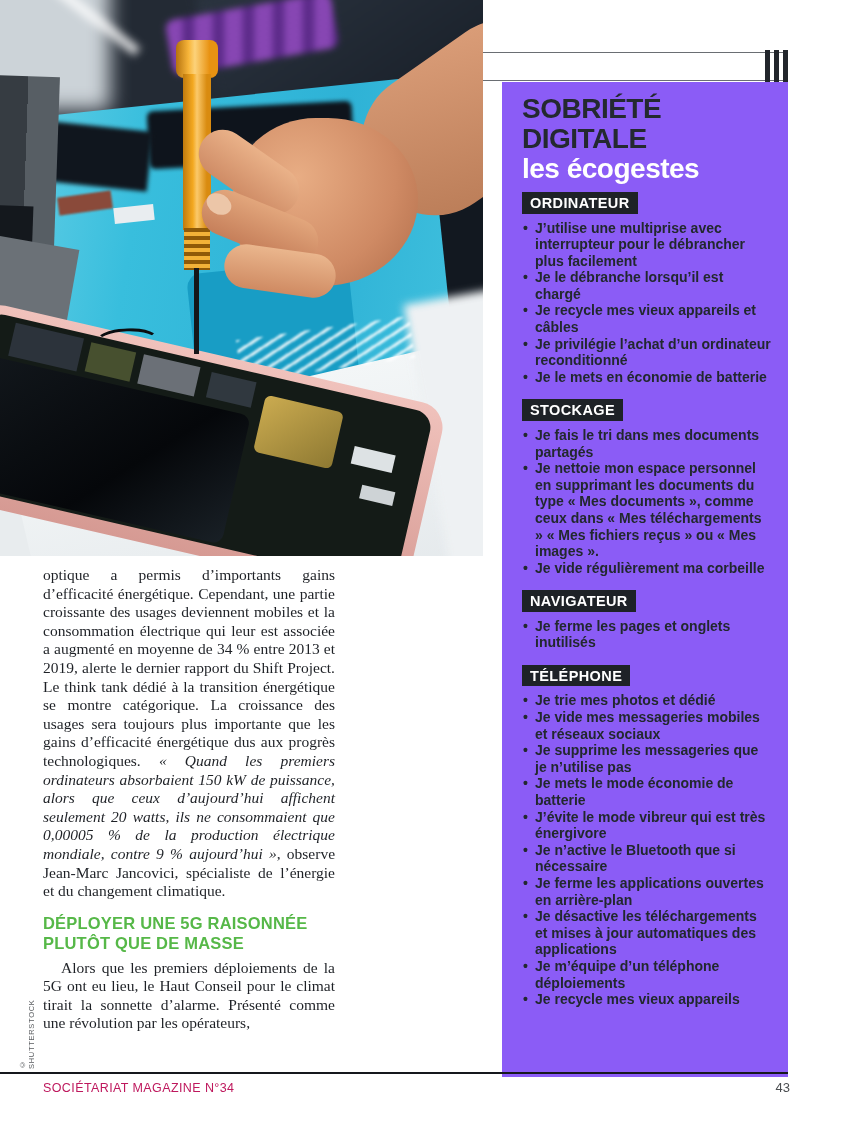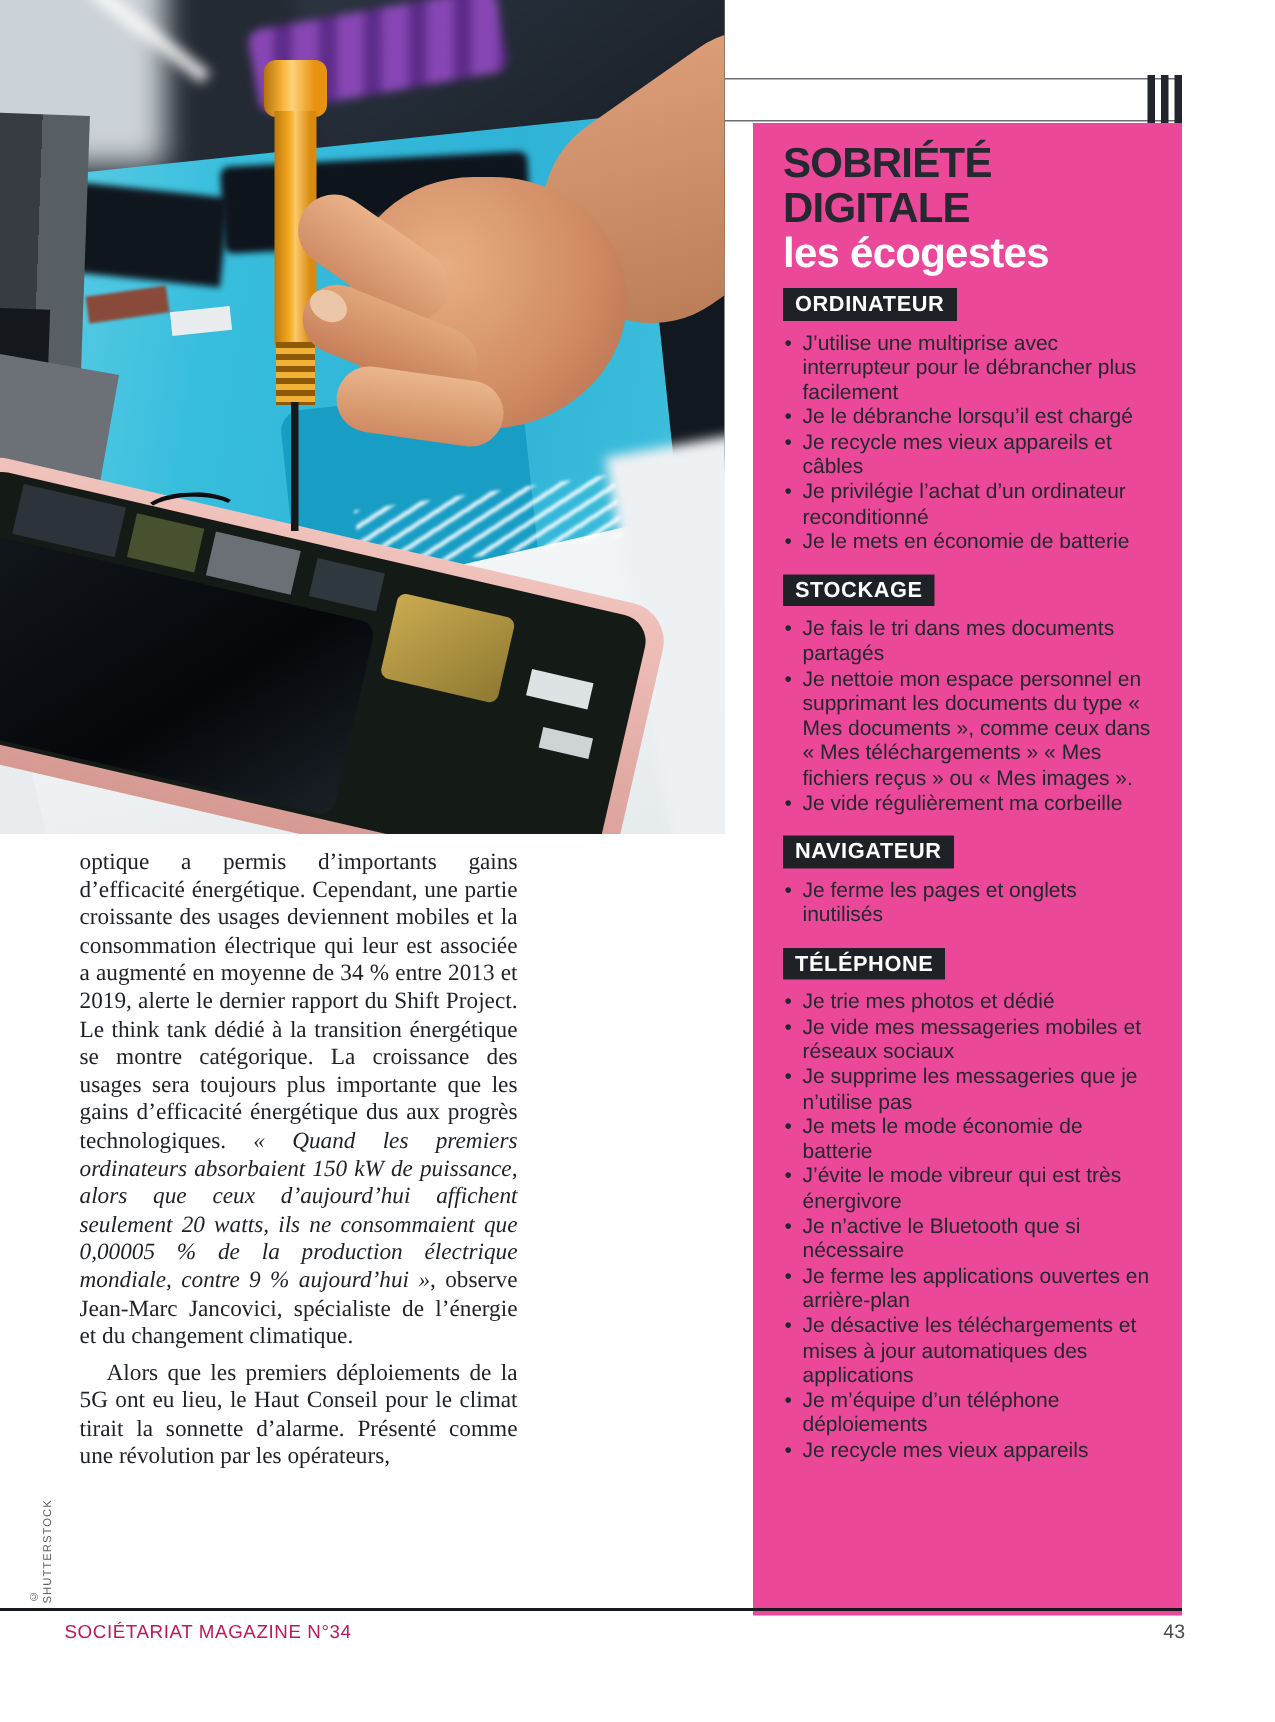--- a/index.html
+++ b/index.html
@@ -71,33 +71,33 @@
   .ph-streaks{left:238px;top:328px;width:175px;height:42px;transform:rotate(-8deg);filter:blur(1px);
               background:repeating-linear-gradient(-25deg,rgba(255,255,255,.85) 0 3px,transparent 3px 10px);}
 
   
   .header-rule{left:483px;top:52px;width:305px;height:27px;
                border-top:1.5px solid #6a6e73;border-bottom:1.5px solid #6a6e73;}
   .bars{position:absolute;right:0;top:-3px;height:33px;display:flex;gap:4px;}
   .bars span{display:block;width:5px;height:33px;background:#22262c;}
 
   
-  .panel{left:502px;top:82px;width:286px;height:995px;background:#ec4899;
+  .panel{left:502px;top:82px;width:286px;height:995px;background:#8b5cf6;
          box-sizing:border-box;padding:12px 16px 0 20px;}
   .panel-title{font-weight:800;font-size:28px;line-height:30px;letter-spacing:-0.5px;color:#242930;}
   .panel-subtitle{font-weight:800;font-size:28px;line-height:30px;letter-spacing:-0.5px;color:#ffffff;}
   .tag{display:inline-block;background:#1e2227;color:#fff;font-weight:700;font-size:14.5px;
        line-height:1;padding:4px 8px 3px;margin:14px 0 6px;letter-spacing:0.4px;}
   .tag.first{margin-top:8px;}
   .panel ul{margin:0;padding:0;list-style:none;}
-  .panel li{position:relative;padding-left:13px;font-weight:400;font-size:14px;line-height:16.6px;color:#22282e;}
+  .panel li{position:relative;padding-left:13px;font-weight:700;font-size:14px;line-height:16.6px;color:#22282e;}
   .panel li::before{content:"\2022";position:absolute;left:1px;top:0;}
 
   
-  .article{left:53px;top:566px;width:292px;color:#1e2126;}
+  .article{left:43px;top:566px;width:292px;color:#1e2126;}
   .article p{margin:0;font-family:"Liberation Serif",serif;font-size:15.5px;line-height:18.6px;
              text-align:justify;}
   .article .quote{font-style:italic;}
   .subhead{margin-top:12px;color:#56b848;font-weight:800;font-size:16.5px;line-height:20px;letter-spacing:0.2px;}
   .p2{margin-top:6px !important;text-indent:18px;}
 
   
   .footer-rule{left:0;top:1072px;width:788px;height:2px;background:#15181d;}
   .footer-mag{left:43px;top:1081px;font-size:12.5px;letter-spacing:0.4px;color:#be185d;}
   .footer-num{left:760px;top:1080px;width:30px;text-align:right;font-size:13px;color:#4a4d50;}
@@ -208,20 +208,24 @@
         <li>Je ferme les applications ouvertes en arrière-plan</li>
         <li>Je désactive les téléchargements et mises à jour automatiques des applications</li>
         <li>Je m’équipe d’un téléphone déploiements</li>
         <li>Je recycle mes vieux appareils</li>
       </ul>
     </div>
   </aside>
 
   <div class="abs article">
     <p><span>optique a permis d’importants gains d’efficacité énergétique. Cependant, une partie croissante des usages deviennent mobiles et la consommation électrique qui leur est associée a augmenté en moyenne de 34 % entre 2013 et 2019, alerte le dernier rapport du Shift Project. Le think tank dédié à la transition énergétique se montre catégorique. La croissance des usages sera toujours plus importante que les gains d’efficacité énergétique dus aux progrès technologiques. </span><span class="quote">« Quand les premiers ordinateurs absorbaient 150 kW de puissance, alors que ceux d’aujourd’hui affichent seulement 20 watts, ils ne consommaient que 0,00005 % de la production électrique mondiale, contre 9 % aujourd’hui »</span><span>, observe Jean-Marc Jancovici, spécialiste de l’énergie et du changement climatique.</span></p>
+    <div class="subhead">
+      <div>DÉPLOYER UNE 5G RAISONNÉE</div>
+      <div>PLUTÔT QUE DE MASSE</div>
+    </div>
     <p class="p2">Alors que les premiers déploiements de la 5G ont eu lieu, le Haut Conseil pour le climat tirait la sonnette d’alarme. Présenté comme une révolution par les opérateurs,</p>
   </div>
 
   <div class="abs credit">© SHUTTERSTOCK</div>
 
   <div class="abs footer-rule"></div>
   <div class="abs footer-mag">SOCIÉTARIAT MAGAZINE N°34</div>
   <div class="abs footer-num">43</div>
 
 </div>

